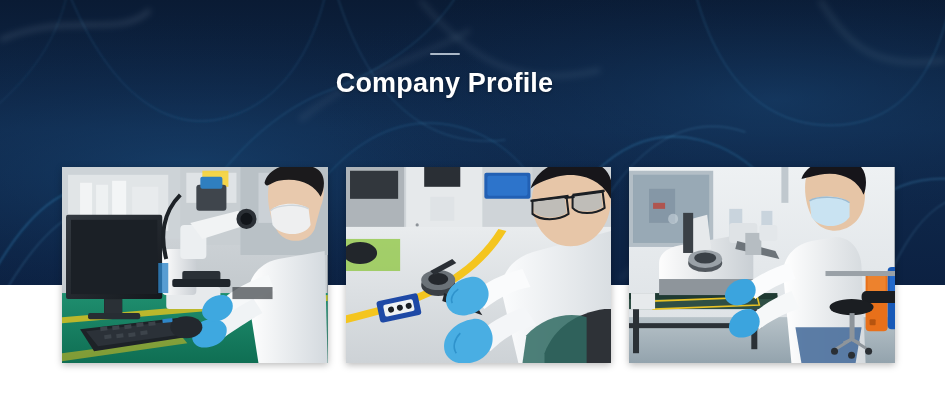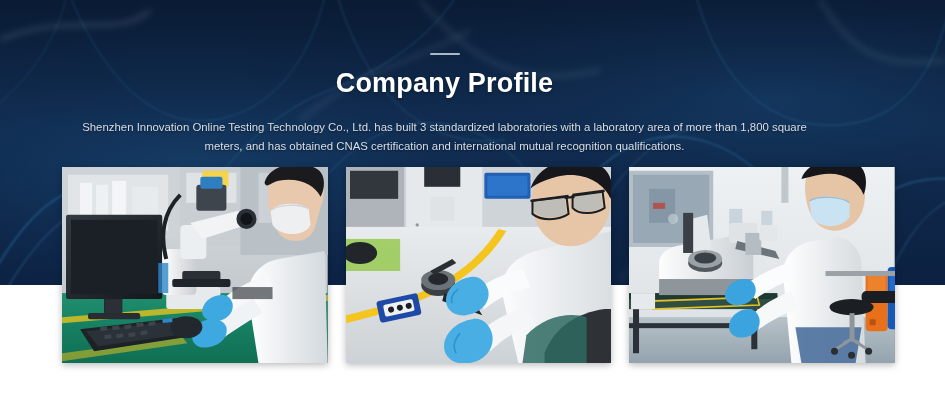--- a/index.html
+++ b/index.html
@@ -109,21 +109,20 @@
       <path d="M300 120 C 360 70, 420 60, 470 30" stroke="#b9d4e8" stroke-opacity=".09" stroke-width="5"></path>
       <path d="M820 0 C 850 50, 880 70, 945 60" stroke="#c7ddee" stroke-opacity=".10" stroke-width="5"></path>
       <path d="M620 280 C 680 220, 740 210, 800 230" stroke="#a9c9e2" stroke-opacity=".07" stroke-width="6"></path>
     </g>
   </svg>
 </div>
 
 <div id="heading-block">
   <div id="title-divider"></div>
   <h1 id="page-title">Company Profile</h1>
-  <p id="intro-paragraph">Shenzhen Innovation Online Testing Technology Co., Ltd. has built 3 standardized laboratories with a laboratory area of more than 1,800 square meters, and has obtained CNAS certification and international mutual recognition qualifications.</p>
 </div>
 
 <div id="photo-row">
 
   <div class="photo-card">
     <svg viewBox="0 0 265 196" preserveAspectRatio="xMidYMid slice">
       <defs>
         <linearGradient id="p1bg" x1="0" y1="0" x2="0" y2="1">
           <stop offset="0%" stop-color="#d9dde1"></stop>
             <stop offset="60%" stop-color="#c4cace"></stop>

